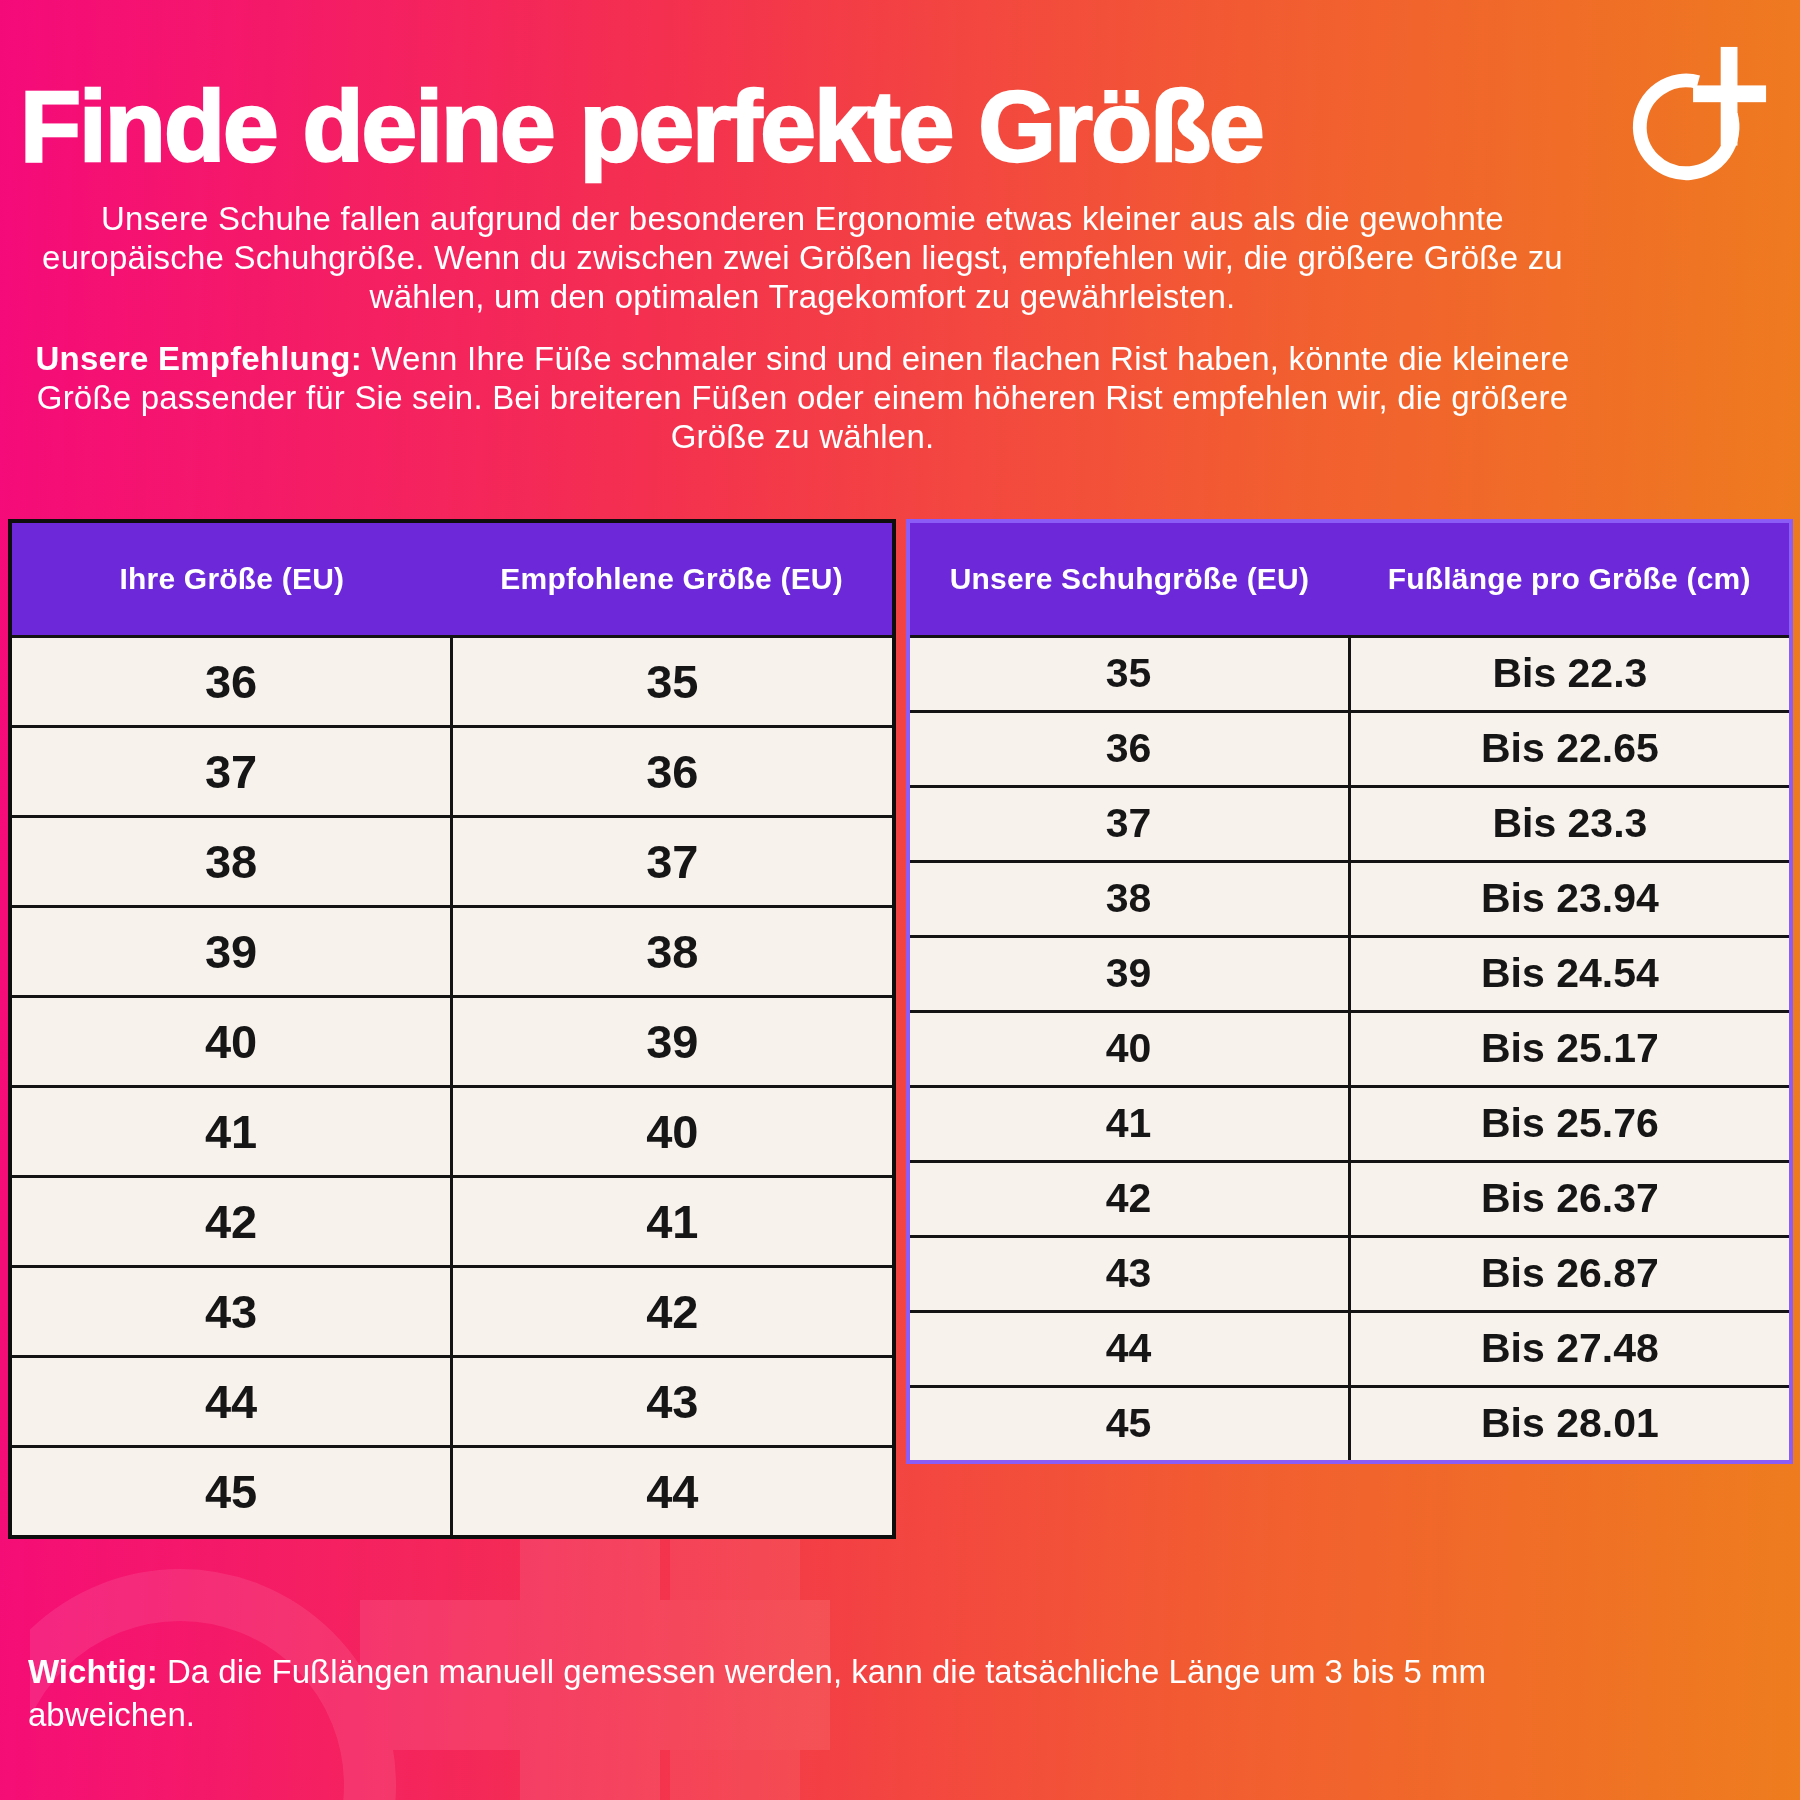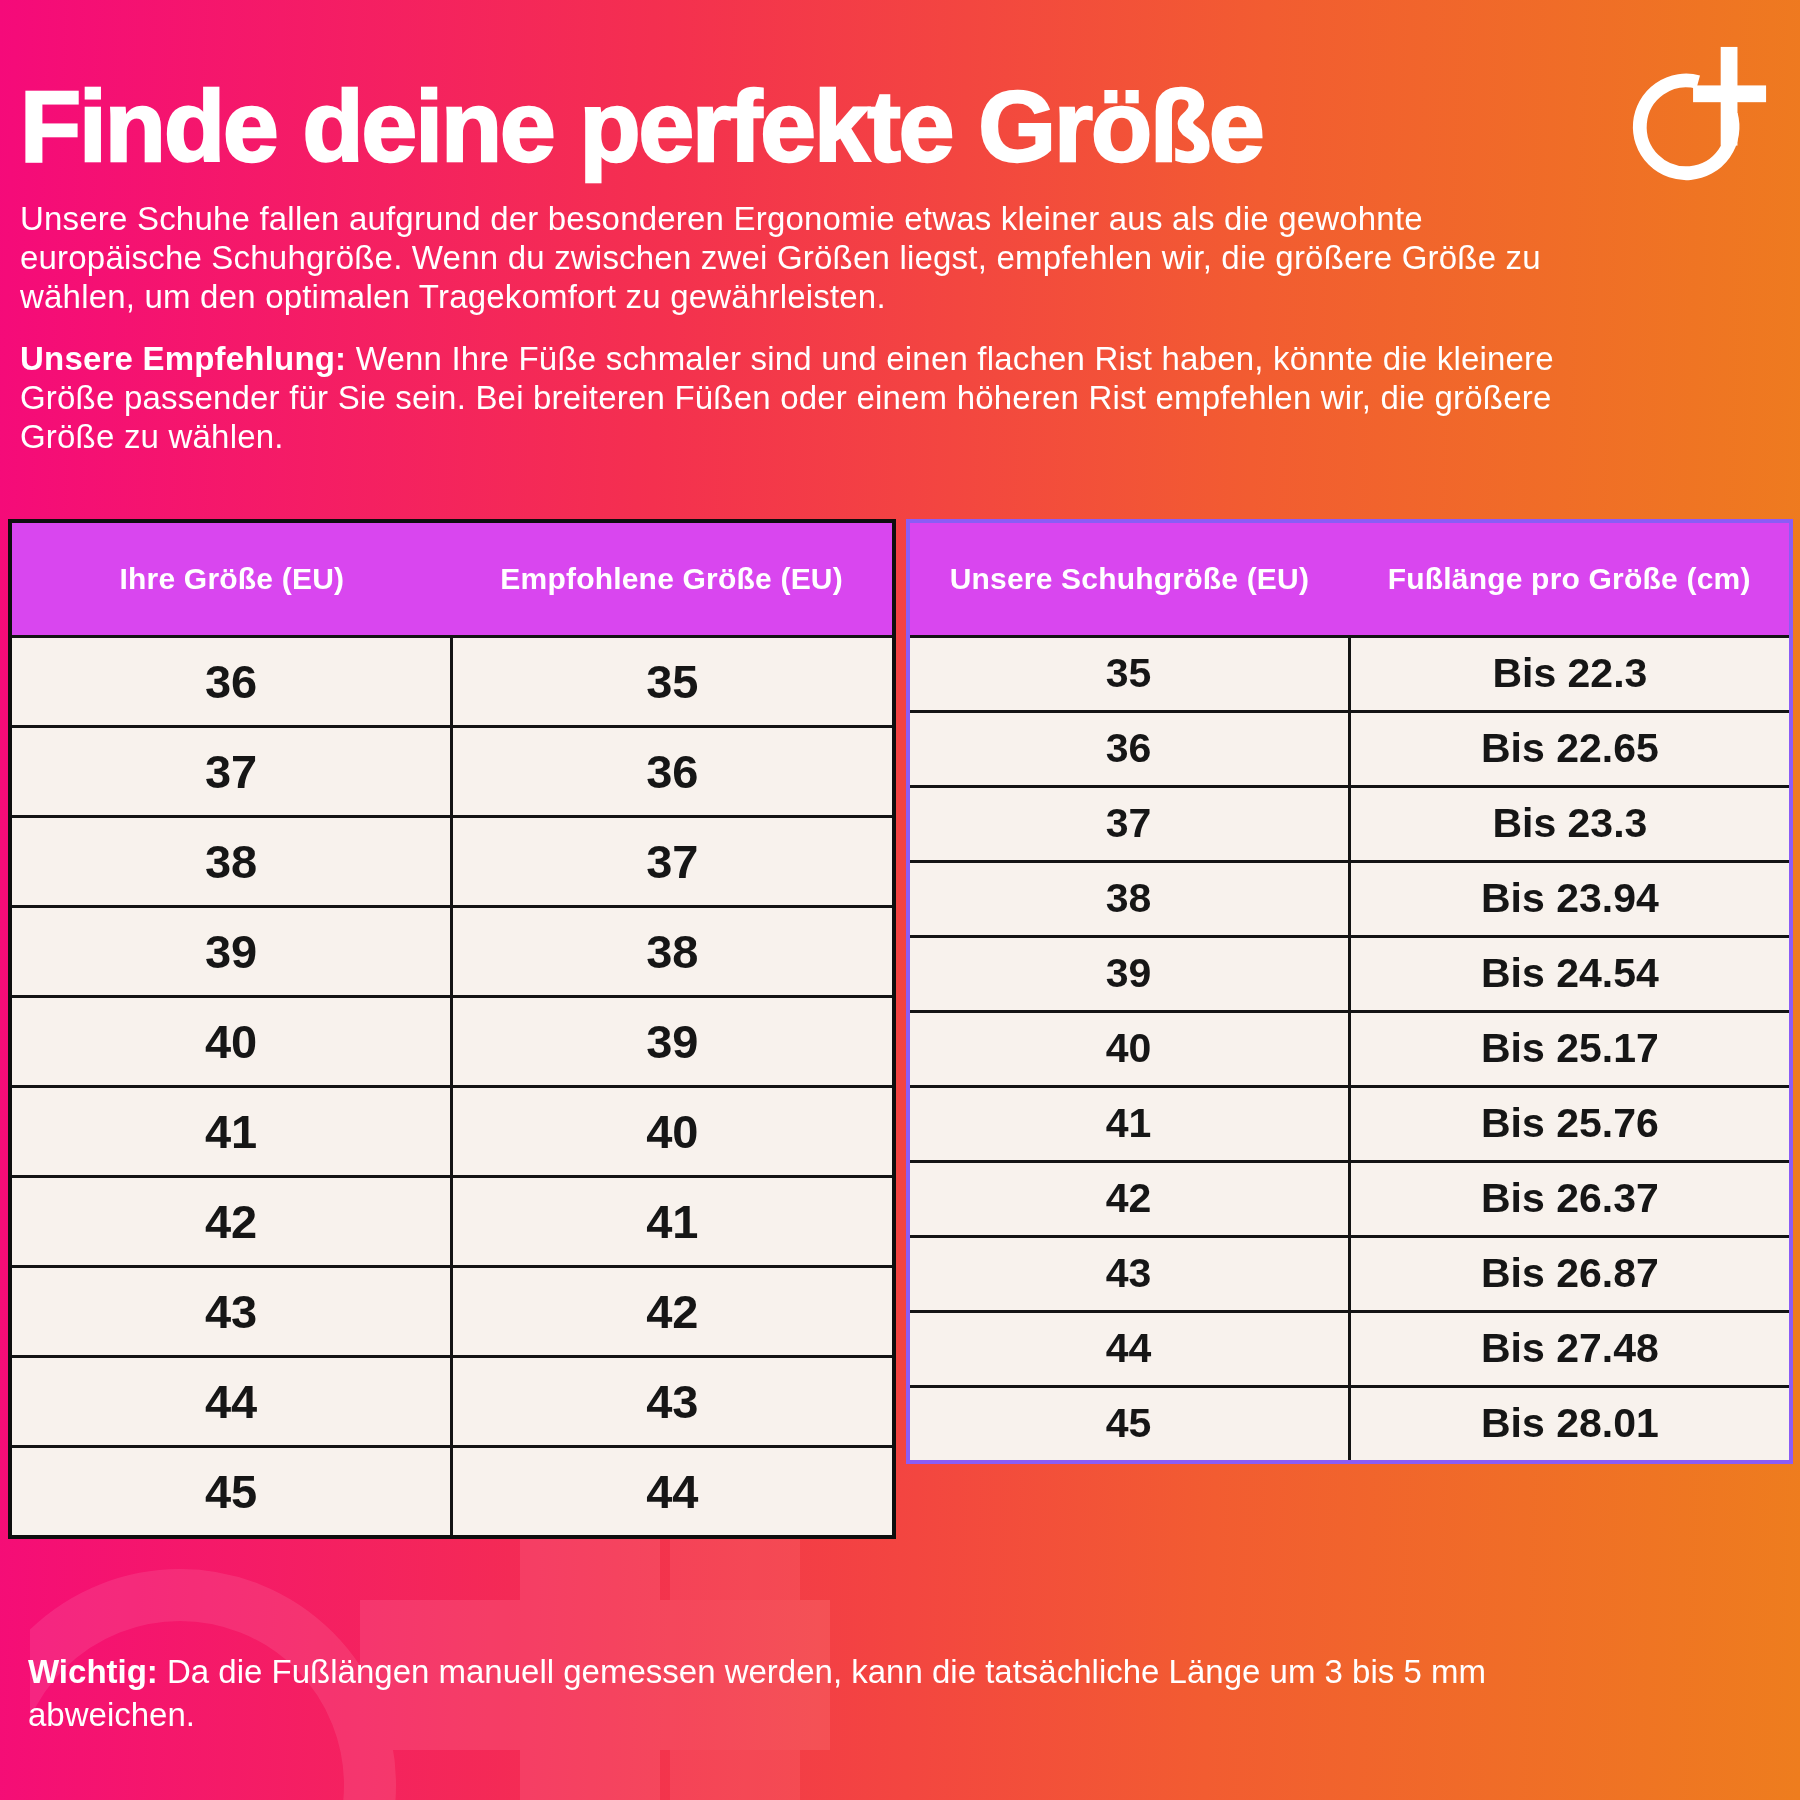--- a/index.html
+++ b/index.html
@@ -9,27 +9,27 @@
     font-family:"Liberation Sans",sans-serif;color:#fff;
   }
   .watermark{position:absolute;left:30px;top:1495px;width:1050px;height:305px;opacity:.09;pointer-events:none;}
   .content{position:relative;z-index:2;}
   .page-pad{padding:0 20px;}
   .title{
     font-size:100px;font-weight:bold;letter-spacing:-2px;margin:0;
     padding:76px 20px 16px;-webkit-text-stroke:2.5px #fff;line-height:1.0;
   }
   .logo{position:absolute;top:42px;right:28px;width:148px;height:148px;}
-  .para{font-size:33px;line-height:1.18;margin:8px 0 0;max-width:1565px;letter-spacing:.2px;}
+  .para{font-size:33px;line-height:1.18;margin:8px 0 0;max-width:1565px;letter-spacing:.2px;text-align:center;}
   .para.rec{margin-top:23px;}
   .bold-lead{font-weight:bold;}
   .tables{display:flex;gap:10px;margin:62px 7px 0 8px;align-items:flex-start;}
   table{border-collapse:collapse;flex:1;table-layout:fixed;width:50%;}
   th{
-    background:#d946ef;color:#fff;font-weight:bold;font-size:30px;
+    background:#6d28d9;color:#fff;font-weight:bold;font-size:30px;
     height:112px;text-align:center;padding:0 6px;letter-spacing:.2px;
   }
   td{
     background:#f8f2ed;color:#161616;text-align:center;
     border:3px solid #141414;font-weight:bold;
   }
   .tbl-left{border:4px solid #0e0e0e;}
   .tbl-right{border:4px solid #8b5cf6;}
   .tbl-left td{font-size:47px;height:85px;}
   .tbl-right td{font-size:41px;height:70px;}

